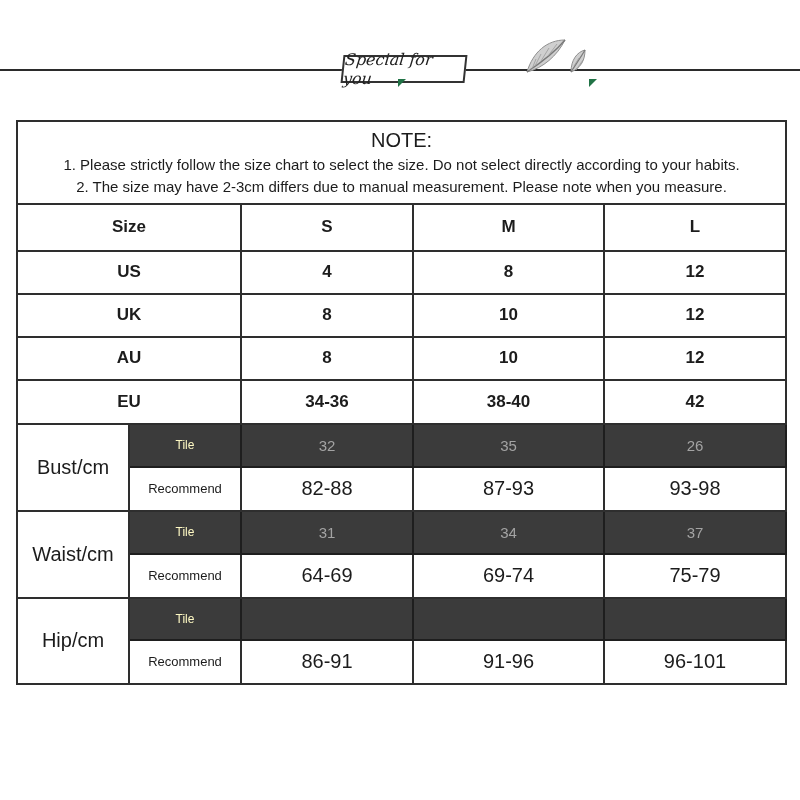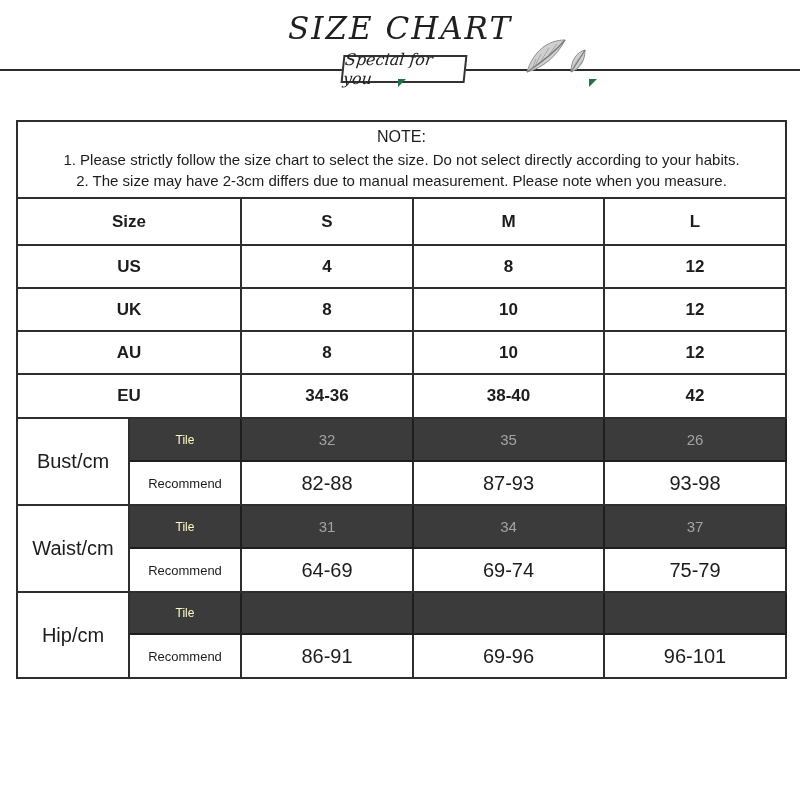--- a/index.html
+++ b/index.html
@@ -31,21 +31,21 @@
   .feathers{position:absolute;top:28px;left:505px;width:100px;height:48px;}
 
   
   .tablewrap{position:absolute;left:16px;top:120px;width:769px;}
   table{border-collapse:collapse;table-layout:fixed;width:769px;}
   td,th{
     border:2px solid var(--border);text-align:center;vertical-align:middle;
     padding:0;overflow:hidden;background:#fff;
   }
   .note-cell{padding:4px 8px 6px;font-size:15px;line-height:1.42;font-weight:400;}
-  .note-head{font-size:16px;}
+  .note-head{font-size:20px;}
   th.colhead, .rowlabel, .val-bold{font-weight:700;font-size:17px;}
   .measure-label{font-size:20px;font-weight:400;}
   .dark{background:var(--dark-cell);border-color:#1e1e1e;}
   .tile-label{color:#fef9c3;font-size:12px;font-weight:400;}
   .tile-val{color:#a3a3a3;font-size:15px;font-weight:400;}
   .rec-label{font-size:13px;font-weight:400;}
   .rec-val{font-size:20px;font-weight:400;}
 
   
   .flag{
@@ -54,21 +54,20 @@
     border-right:8px solid transparent;
   }
   .flag.m{left:398px;top:79px;}
   .flag.l{left:589px;top:79px;}
 </style>
 </head>
 <body>
 
 <div id="page">
 
-  <div class="title">SIZE CHART</div>
   <div class="rule"></div>
   <div class="badge">Special for you</div>
 
   <svg class="feathers" viewBox="0 0 100 48" aria-hidden="true">
     <g stroke="#8f8f8f" stroke-width="1" fill="#c9c9c9">
       <path d="M22,44 C28,24 42,12 60,12 C52,28 38,40 22,44 Z" fill="#cfcfcf"></path>
       <path d="M22,44 C34,36 50,24 60,12" fill="none" stroke="#7a7a7a" stroke-width="1.4"></path>
       <path d="M30,38 L36,26 M36,33 L44,20 M43,28 L52,16 M27,41 L31,31" stroke="#9a9a9a" stroke-width="0.8" fill="none"></path>
       <path d="M66,44 C66,32 72,24 80,22 C80,32 76,40 66,44 Z" fill="#cfcfcf"></path>
       <path d="M66,44 C71,36 76,29 80,22" fill="none" stroke="#7a7a7a" stroke-width="1.2"></path>
@@ -158,21 +157,21 @@
       <tr style="height:42px">
         <td rowspan="2" class="measure-label">Hip/cm</td>
         <td class="dark tile-label">Tile</td>
         <td class="dark tile-val"></td>
         <td class="dark tile-val"></td>
         <td class="dark tile-val"></td>
       </tr>
       <tr style="height:44px">
         <td class="rec-label">Recommend</td>
         <td class="rec-val">86-91</td>
-        <td class="rec-val">69-96</td>
+        <td class="rec-val">91-96</td>
         <td class="rec-val">96-101</td>
       </tr>
     </tbody>
       </table>
   </div>
 
   <div class="flag m"></div>
   <div class="flag l"></div>
 
 </div>

